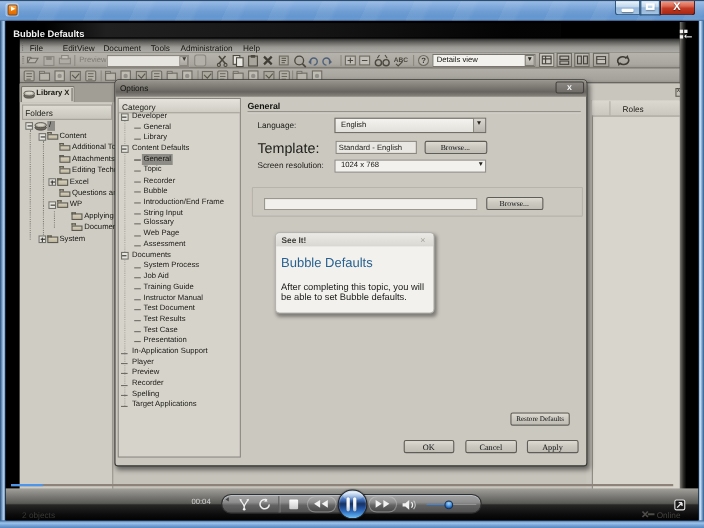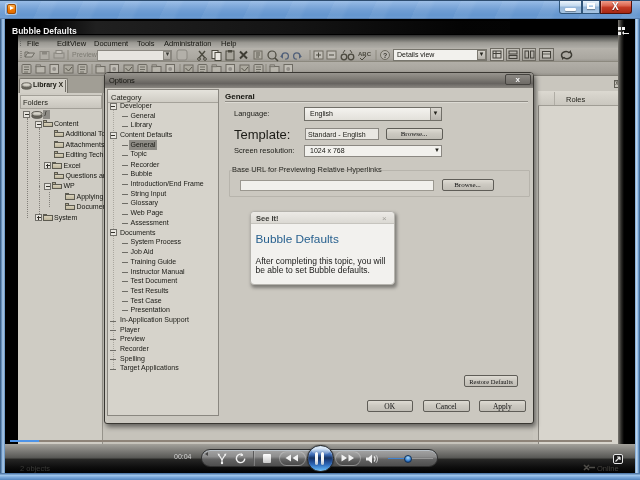--- a/index.html
+++ b/index.html
@@ -365,21 +365,20 @@
 <div class="abs" style="left:430px;top:108px;width:11px;height:12px;background:linear-gradient(180deg,#dad7d0,#b9b6af);border-left:1px solid #8a8780;"></div>
 <div class="t" style="left:432.5px;top:109.5px;font-size:6px;color:#23231c;">▼</div>
 <div class="t" style="left:234px;top:126.5px;font-size:13px;color:#1b1b16;">Template:</div>
 <div class="abs" style="left:304.5px;top:128px;width:74.5px;height:12px;background:#e9e7e2;border:1px solid #8b8882;"></div>
 <div class="t" style="left:308px;top:130.5px;font-size:7px;color:#22221c;">Standard - English</div>
 <div class="btn" style="left:385.5px;top:127.5px;width:57px;height:12px;font-size:7px;line-height:11px;">Browse...</div>
 <div class="t" style="left:234px;top:145.5px;font-size:7.5px;color:#1b1b16;">Screen resolution:</div>
 <div class="abs" style="left:304px;top:144.5px;width:138px;height:12.5px;background:#f2f1ed;border:1px solid #8b8882;"></div>
 <div class="t" style="left:310px;top:147px;font-size:7px;color:#14140f;">1024 x 768</div>
 <div class="t" style="left:434px;top:146.5px;font-size:6px;color:#23231c;">▼</div>
-<div class="t" style="left:232px;top:164.5px;font-size:7.5px;color:#1b1b16;">Base URL for Previewing Relative Hyperlinks</div>
 <div class="abs" style="left:229px;top:170px;width:301px;height:27px;border:1px solid rgba(150,147,140,.38);border-radius:1px;"></div>
 <div class="abs" style="left:240px;top:179.5px;width:194px;height:11.5px;background:#f1f0ec;border:1px solid #9a978f;"></div>
 <div class="btn" style="left:441.5px;top:178.5px;width:52px;height:12.5px;font-size:7px;line-height:11.5px;">Browse...</div>
 <div class="btn" style="left:464px;top:374.5px;width:54px;height:12.5px;font-size:6.5px;line-height:11.5px;">Restore Defaults</div>
 <div class="btn" style="left:366.5px;top:399.5px;width:46.5px;height:12px;font-size:7.5px;line-height:11px;">OK</div>
 <div class="btn" style="left:423px;top:399.5px;width:46.5px;height:12px;font-size:7.5px;line-height:11px;">Cancel</div>
 <div class="btn" style="left:479px;top:399.5px;width:46.5px;height:12px;font-size:7.5px;line-height:11px;">Apply</div>
 <div class="abs" style="left:250px;top:210.5px;width:145px;height:74px;background:#f2f1ee;border:1px solid #b5b3ad;border-radius:4px;box-shadow:1.5px 2.5px 3.5px rgba(0,0,0,.38);"></div>
 <div class="abs" style="left:251px;top:211.5px;width:143px;height:12.5px;background:linear-gradient(180deg,#eceae6,#dbd9d3);border-bottom:1px solid #c6c4be;border-radius:4px 4px 0 0;"></div>
 <div class="t" style="left:256px;top:214px;font-size:7.5px;font-weight:bold;color:#3b3b37;">See It!</div>

